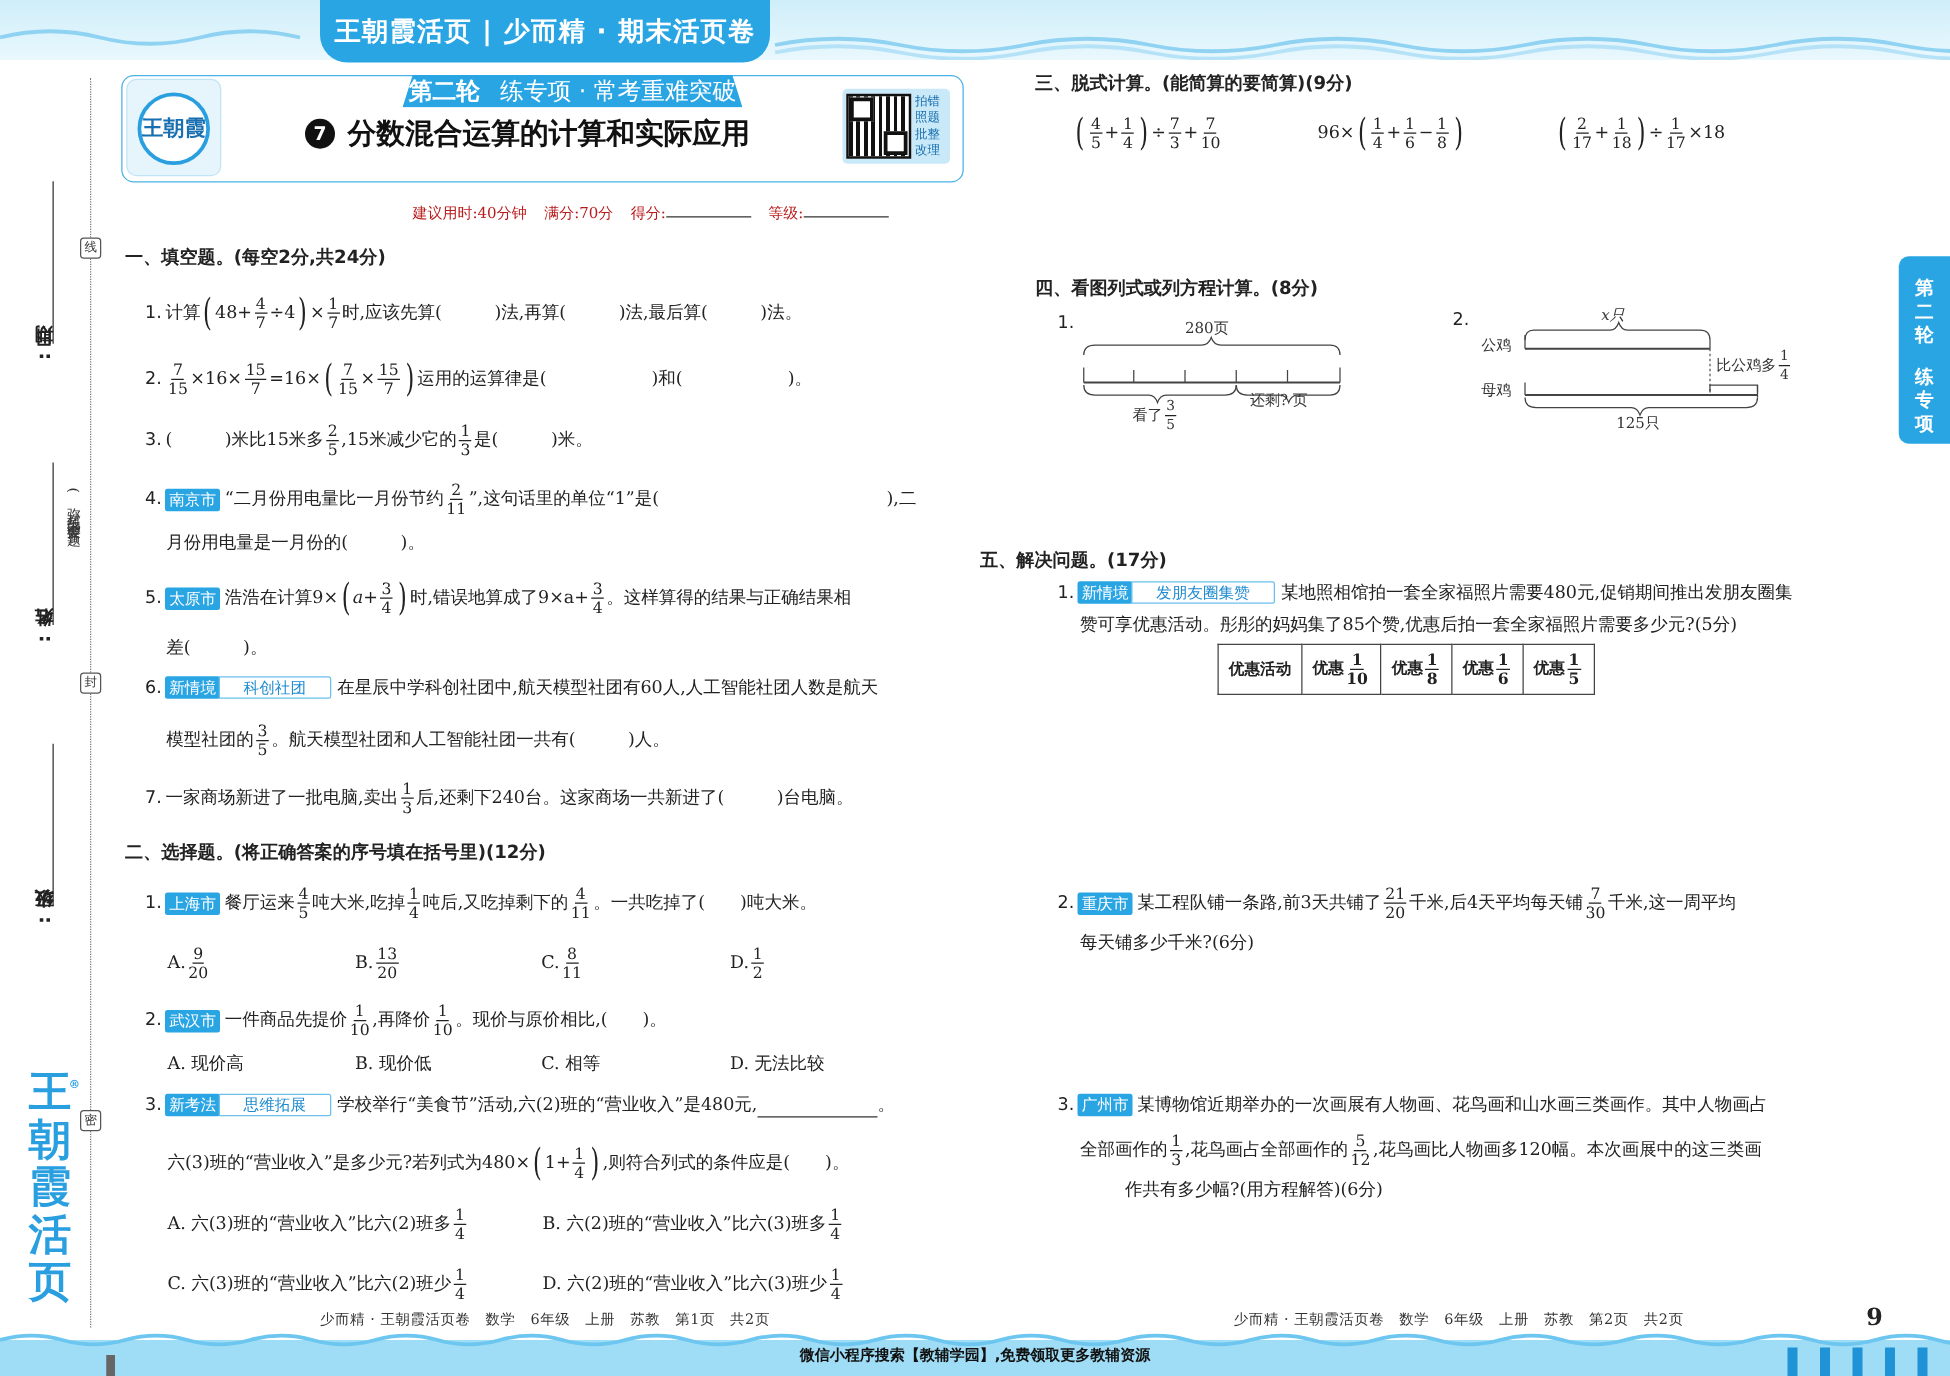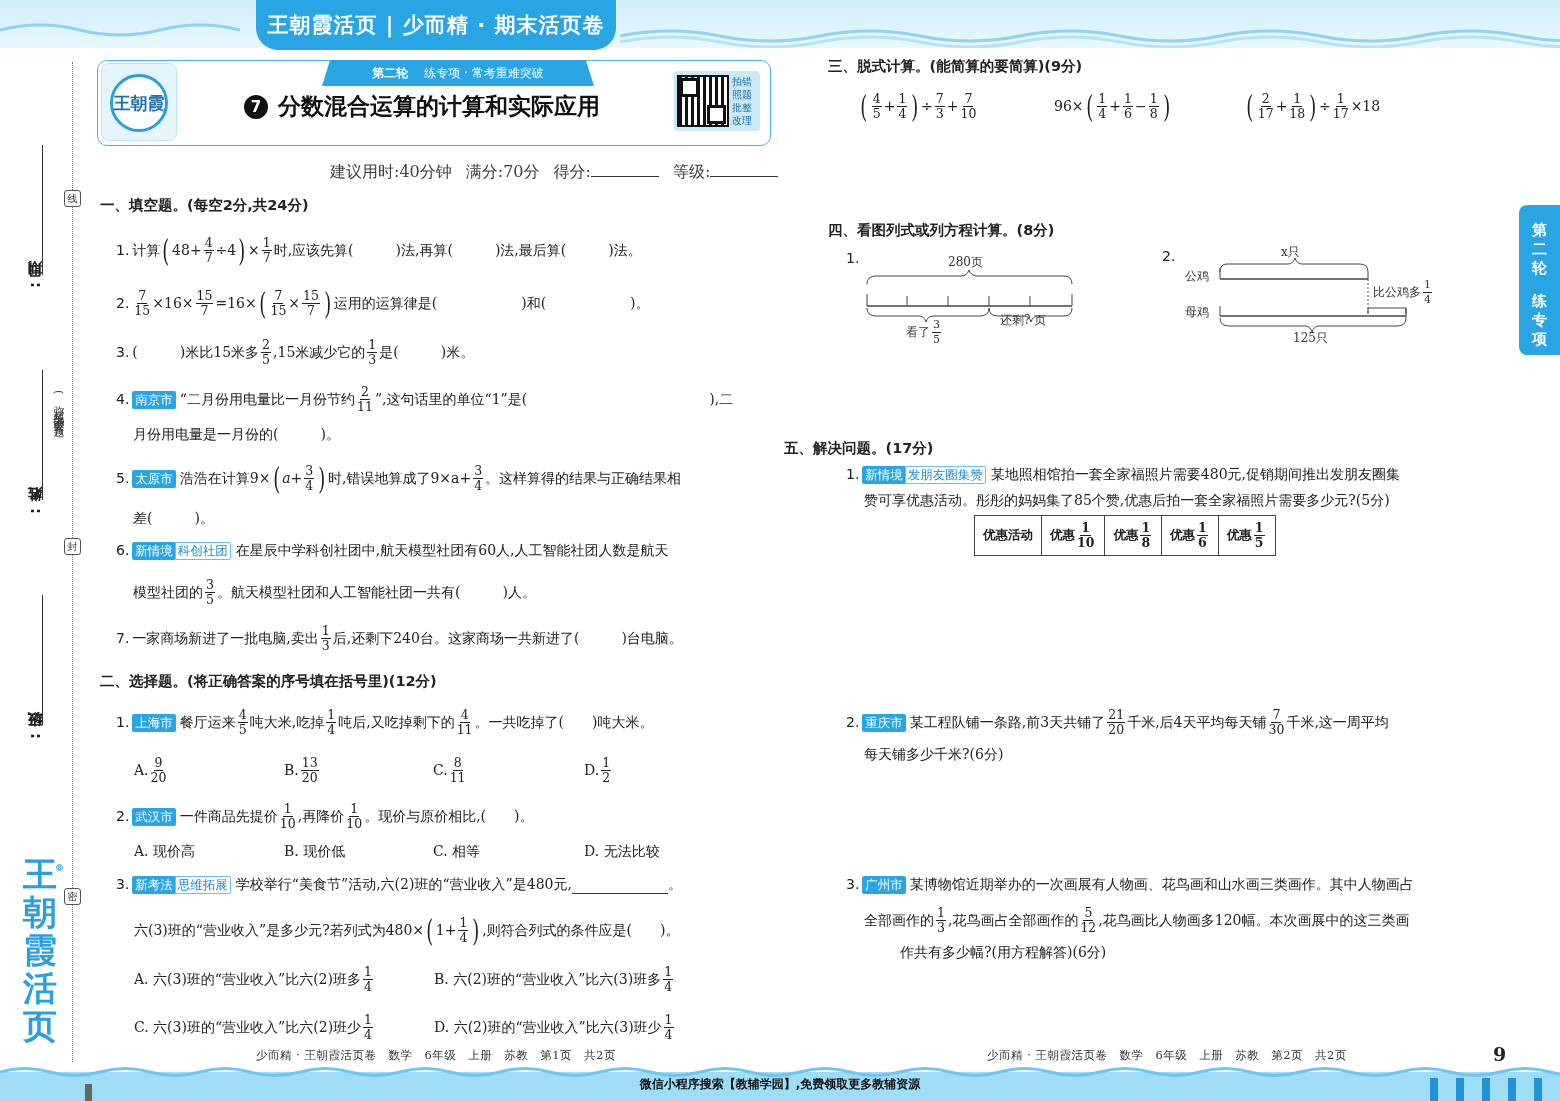--- a/index.html
+++ b/index.html
@@ -86,21 +86,21 @@
     background: #e6f5fc; border-radius: 8px; border: 1px solid #bfe4f6;
   }
   .logo-badge .circle {
     position: absolute; left: 8px; top: 10px; width: 58px; height: 58px; border-radius: 50%;
     border: 3px solid #2a9fe0; background: #fff; color: #1a6fb0;
     font-size: 17px; font-weight: bold; text-align: center; line-height: 52px;
   }
   .sub-banner {
     position: absolute; left: 224px; top: -1px; width: 272px; height: 26px;
     background: #2aa5e4; clip-path: polygon(3% 0, 97% 0, 100% 100%, 0 100%);
-    color: #fff; font-size: 12px; font-weight: bold;
+    color: #fff; font-size: 19px; font-weight: bold;
     display: flex; align-items: center; justify-content: center; gap: 16px;
     font-family: "DejaVu Sans", sans-serif;
   }
   .main-title {
     position: absolute; left: 146px; top: 30px; display: flex; align-items: center; gap: 10px;
     font-size: 23px; font-weight: bold; color: #111; font-family: "DejaVu Sans", sans-serif;
   }
   .num-circle {
     width: 24px; height: 24px; border-radius: 50%; background: #111; color: #fff;
     font-size: 15px; display: flex; align-items: center; justify-content: center;
@@ -119,41 +119,41 @@
     content: ""; position: absolute; width: 13px; height: 13px; border: 3px solid #111; background: #fff;
   }
   .qr::before { left: 1px; top: 1px; }
   .qr::after { right: 1px; bottom: 1px; }
   .qr-text {
     display: grid; grid-template-columns: 1fr 1fr; font-size: 10px; line-height: 13px;
     color: #1a6fb0; margin-left: 3px; font-family: "DejaVu Sans", sans-serif;
   }
 
   .meta-row {
-    position: absolute; left: 330px; top: 162px; font-size: 16px; color: #404040; display: flex; gap: 14px;
+    position: absolute; left: 330px; top: 162px; font-size: 12px; color: #b91c1c; display: flex; gap: 14px;
   }
   .meta-row .blank { display: inline-block; width: 68px; border-bottom: 1px solid #333; }
 
   
   .sec-h {
     position: absolute; font-size: 14.5px; font-weight: bold; color: #222;
     font-family: "DejaVu Sans", sans-serif;
   }
   .q {
     position: absolute; font-size: 14px; color: #222; line-height: 20px; white-space: nowrap;
   }
   .q .n { font-family: "DejaVu Sans", sans-serif; margin-right: 3px; }
   .tag {
     display: inline-block; background: #2aa5e4; color: #fff; font-size: 12.5px;
     padding: 0 3px; border-radius: 2px; margin-right: 4px; line-height: 18px;
     font-family: "DejaVu Sans", sans-serif; vertical-align: middle;
   }
   .tag2 {
     display: inline-block; border: 1px solid #6cc0ea; color: #1e8bd0; font-size: 12.5px;
-    padding: 0 2px; margin-left: -5px; margin-right: 5px; line-height: 16px; border-radius: 0 2px 2px 0;
+    padding: 0 19px; margin-left: -5px; margin-right: 5px; line-height: 16px; border-radius: 0 2px 2px 0;
     font-family: "DejaVu Sans", sans-serif; vertical-align: middle; background: #fff;
   }
   .fr {
     display: inline-flex; flex-direction: column; align-items: center; vertical-align: middle;
     font-size: 12.5px; line-height: 14px; margin: 0 2px;
   }
   .fr .t { border-bottom: 1px solid #222; padding: 0 1px; }
   .paren { font-size: 30px; font-weight: 100; vertical-align: middle; line-height: 20px; transform: scaleX(0.6); display: inline-block; }
 
   
@@ -486,21 +486,21 @@
     <line x1="35" y1="22" x2="35" y2="33" stroke="#444"></line>
     <line x1="35" y1="33" x2="183" y2="33" stroke="#444" stroke-width="1.5"></line>
     <line x1="183" y1="26" x2="183" y2="33" stroke="#444"></line>
     <line x1="183" y1="33" x2="183" y2="68" stroke="#555" stroke-dasharray="2 2"></line>
     <path d="M183 68 L183 62 L 221 62 L 221 68" stroke="#444" fill="none"></path>
     <line x1="35" y1="60" x2="35" y2="70" stroke="#444"></line>
     <line x1="35" y1="70" x2="221" y2="70" stroke="#444" stroke-width="1.5"></line>
     <line x1="221" y1="62" x2="221" y2="72" stroke="#444"></line>
     <path d="M35 72 Q35 80 44 80 L 120 80 Q 125 80 127 86 Q 129 80 134 80 L 212 80 Q 221 80 221 72" stroke="#444" fill="none"></path>
   </svg>
-  <span class="diag-label" style="left:96px;top:-2px;">x只</span>
+  <span class="diag-label" style="left:96px;top:-2px;font-style:italic">x只</span>
   <span class="diag-label" style="left:0px;top:22px">公鸡</span>
   <span class="diag-label" style="left:0px;top:58px">母鸡</span>
   <span class="diag-label" style="left:188px;top:32px"><span>比公鸡多</span><span class="fr" style="font-size:11px">
         <span class="t">1</span>
         <span>4</span>
       </span></span>
   <span class="diag-label" style="left:108px;top:84px">125只</span>
 </div>
 
 <div class="sec-h" style="left:784px;top:439px">五、解决问题。(17分)</div>

